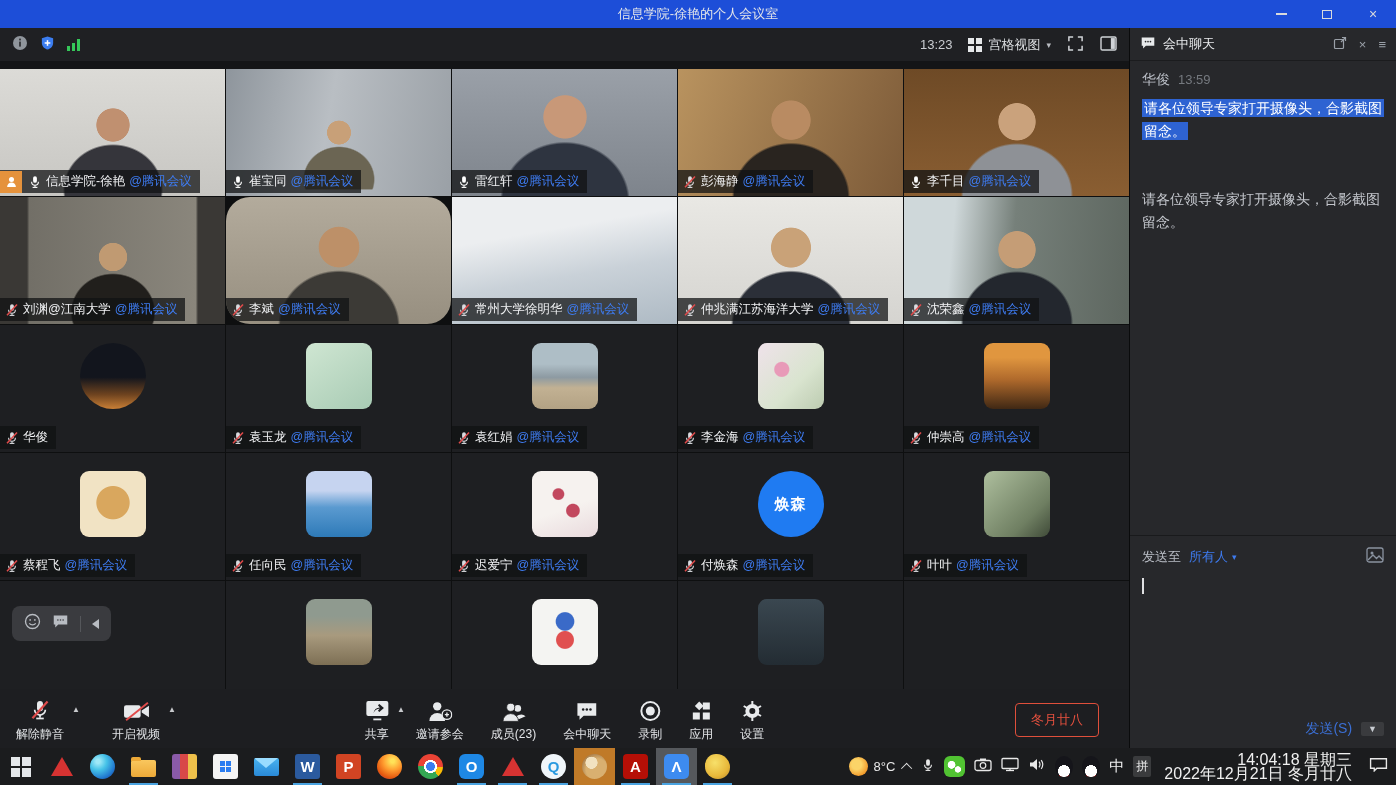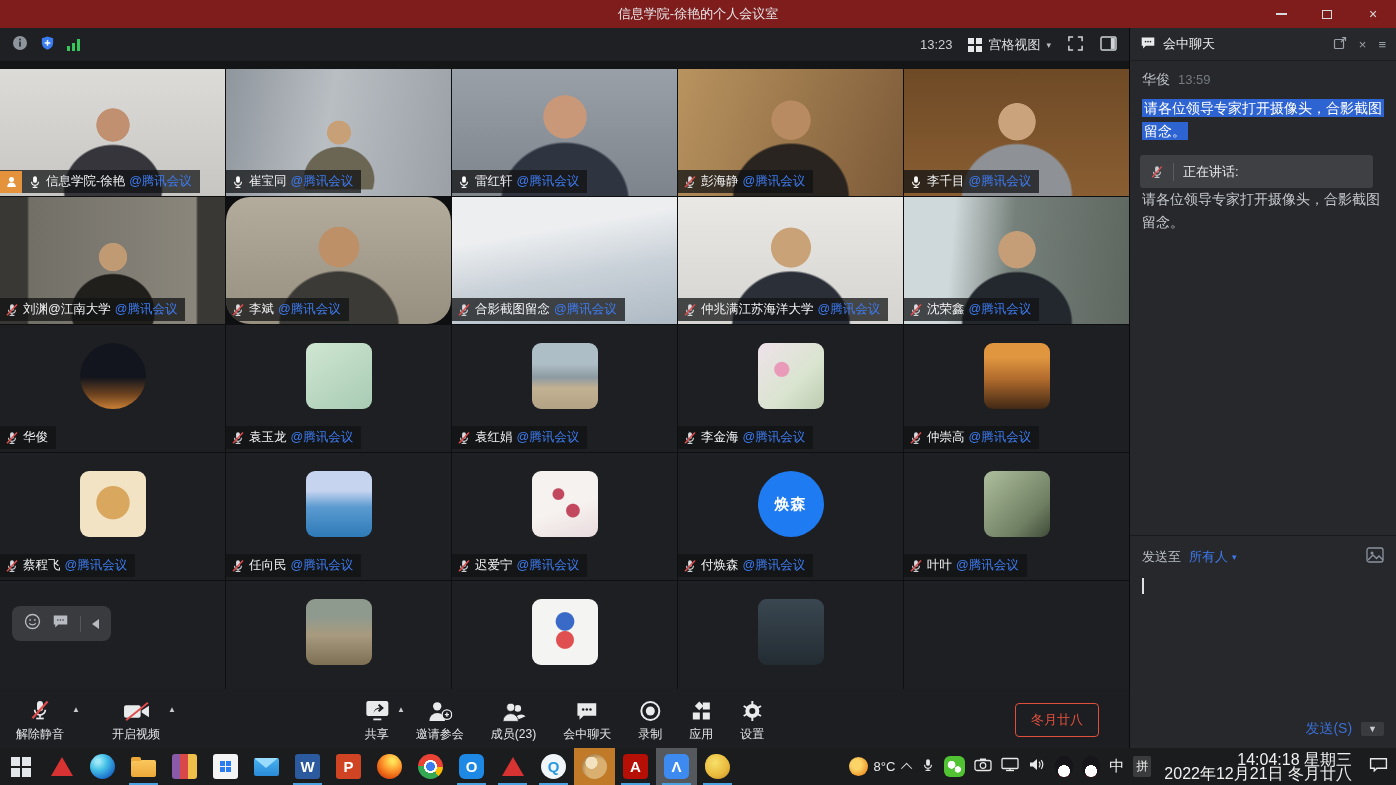--- a/index.html
+++ b/index.html
@@ -1,21 +1,21 @@
 <!DOCTYPE html>
 <html><head>
 <meta charset="utf-8">
 <style>
   * { box-sizing:border-box; margin:0; padding:0; }
   html,body { width:1396px; height:785px; overflow:hidden; background:#000;
     font-family:"Liberation Sans","DejaVu Sans",sans-serif; }
   .app { position:absolute; left:0; top:0; right:0; bottom:37px; display:flex; flex-direction:column; background:#141517; }
 
   
-  .titlebar { height:28px; background:#7f1d1d; position:relative; display:flex; align-items:center; flex:none; }
+  .titlebar { height:28px; background:#1d4ed8; position:relative; display:flex; align-items:center; flex:none; }
   .titlebar .title { position:absolute; left:0; right:0; text-align:center; color:#e6e7e9; font-size:13px; }
   .win-controls { margin-left:auto; display:flex; z-index:2; }
   .wc { width:46px; height:28px; display:flex; align-items:center; justify-content:center; color:#d9dadc; font-size:14px; }
   .wc .minbar { width:11px; height:1.5px; background:#d9dadc; }
   .wc .maxbox { width:10px; height:9px; border:1.2px solid #d9dadc; }
 
   
   .main { flex:1; display:flex; min-height:0; }
   .meeting { width:1130px; position:relative; background:#141517; border-right:1px solid #0a0b0c; flex:none; }
   .chatpanel { flex:1; background:#27282b; display:flex; flex-direction:column; min-width:0; }
@@ -312,21 +312,21 @@
             <div class="tile-label">
               <span style="display: flex;">
                 <svg class="mic" viewBox="0 0 14 14">
                   <rect x="5.1" y="1.2" width="3.8" height="6.6" rx="1.9" fill="#d8dade"></rect>
                   <path d="M3.6 6.8a3.4 3.4 0 0 0 6.8 0" fill="none" stroke="#d8dade" stroke-width="1.1"></path>
                   <line x1="7" y1="10.2" x2="7" y2="12" stroke="#d8dade" stroke-width="1.1"></line>
                   <line x1="4.6" y1="12.4" x2="9.4" y2="12.4" stroke="#d8dade" stroke-width="1.1"></line>
                   <line x1="2" y1="12.2" x2="12" y2="1.6" stroke="#e04b4b" stroke-width="1.5"></line>
                 </svg>
               </span>
-              <span>合影截图留念</span>
+              <span>常州大学徐明华</span>
               <span class="suffix">@腾讯会议</span>
             </div>
           </div>
           <div class="tile" style="background: linear-gradient(rgb(233, 232, 228), rgb(213, 212, 208));">
             <div class="person" style="--fig: #2b2f38; --skin: #c9a278; transform: translateX(-50%) scale(1.2);"></div>
             <div class="tile-label">
               <span style="display: flex;">
                 <svg class="mic" viewBox="0 0 14 14">
                   <rect x="5.1" y="1.2" width="3.8" height="6.6" rx="1.9" fill="#d8dade"></rect>
                   <path d="M3.6 6.8a3.4 3.4 0 0 0 6.8 0" fill="none" stroke="#d8dade" stroke-width="1.1"></path>
@@ -689,31 +689,20 @@
           <span style="letter-spacing:0">≡</span>
         </span>
       </div>
 
       <div class="chat-body">
         <div class="msg-head">
           <span>华俊</span><span class="mtime">13:59</span>
         </div>
         <div class="msg1"><span class="sel">请各位领导专家打开摄像头，合影截图留念。</span></div>
 
-        <div class="speaking">
-          <svg class="mic" width="15" height="15" viewBox="0 0 14 14">
-              <rect x="5.1" y="1.2" width="3.8" height="6.6" rx="1.9" fill="#c9ccd1"></rect>
-              <path d="M3.6 6.8a3.4 3.4 0 0 0 6.8 0" fill="none" stroke="#c9ccd1" stroke-width="1.1"></path>
-              <line x1="7" y1="10.2" x2="7" y2="12" stroke="#c9ccd1" stroke-width="1.1"></line>
-              <line x1="4.6" y1="12.4" x2="9.4" y2="12.4" stroke="#c9ccd1" stroke-width="1.1"></line>
-              <line x1="2.2" y1="12.2" x2="11.8" y2="1.6" stroke="#e04b4b" stroke-width="1.4"></line>
-            </svg>
-          <span class="spk-div"></span>
-          <span>正在讲话:</span>
-        </div>
 
         <div class="msg2">请各位领导专家打开摄像头，合影截图留念。</div>
       </div>
 
       <div class="chat-input">
         <div class="ci-row">
           <span>发送至</span>
           <span class="audience">
             <span>所有人</span>
             <span class="caret-down">▾</span>

